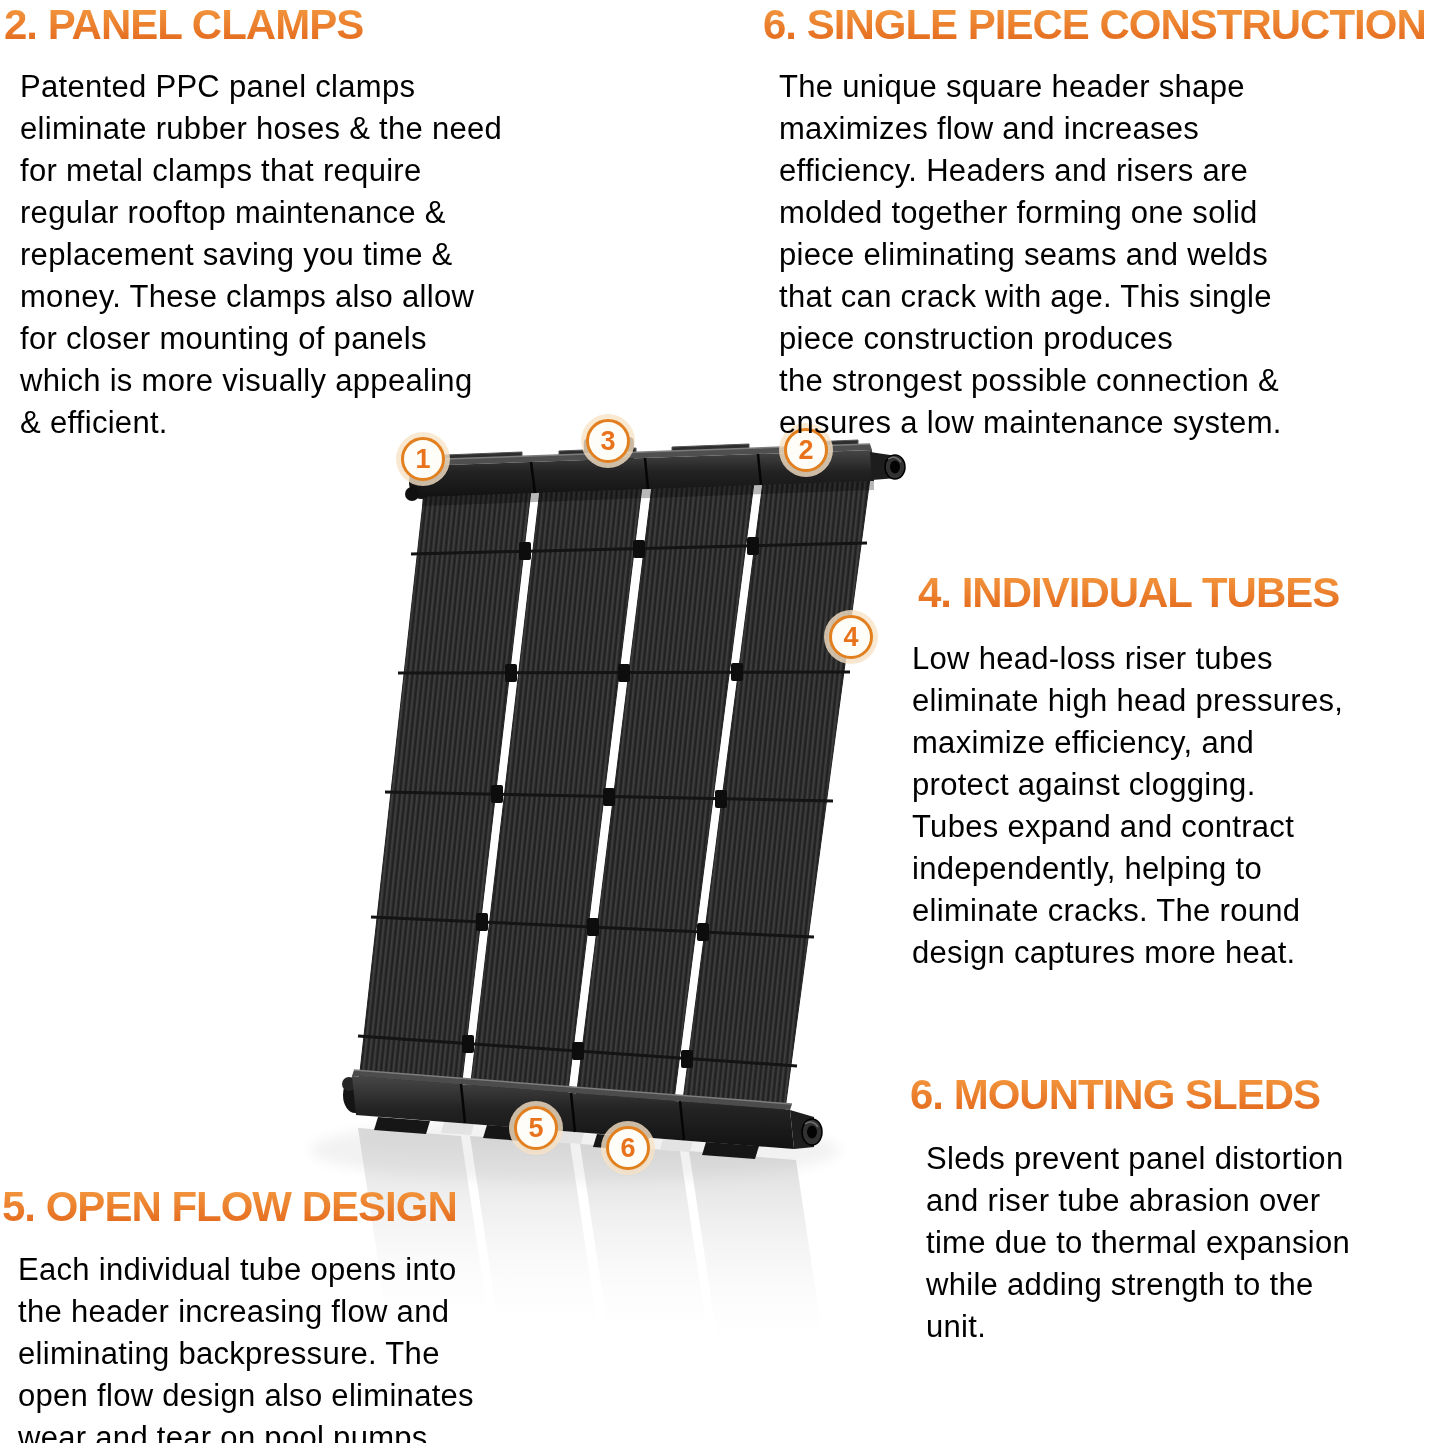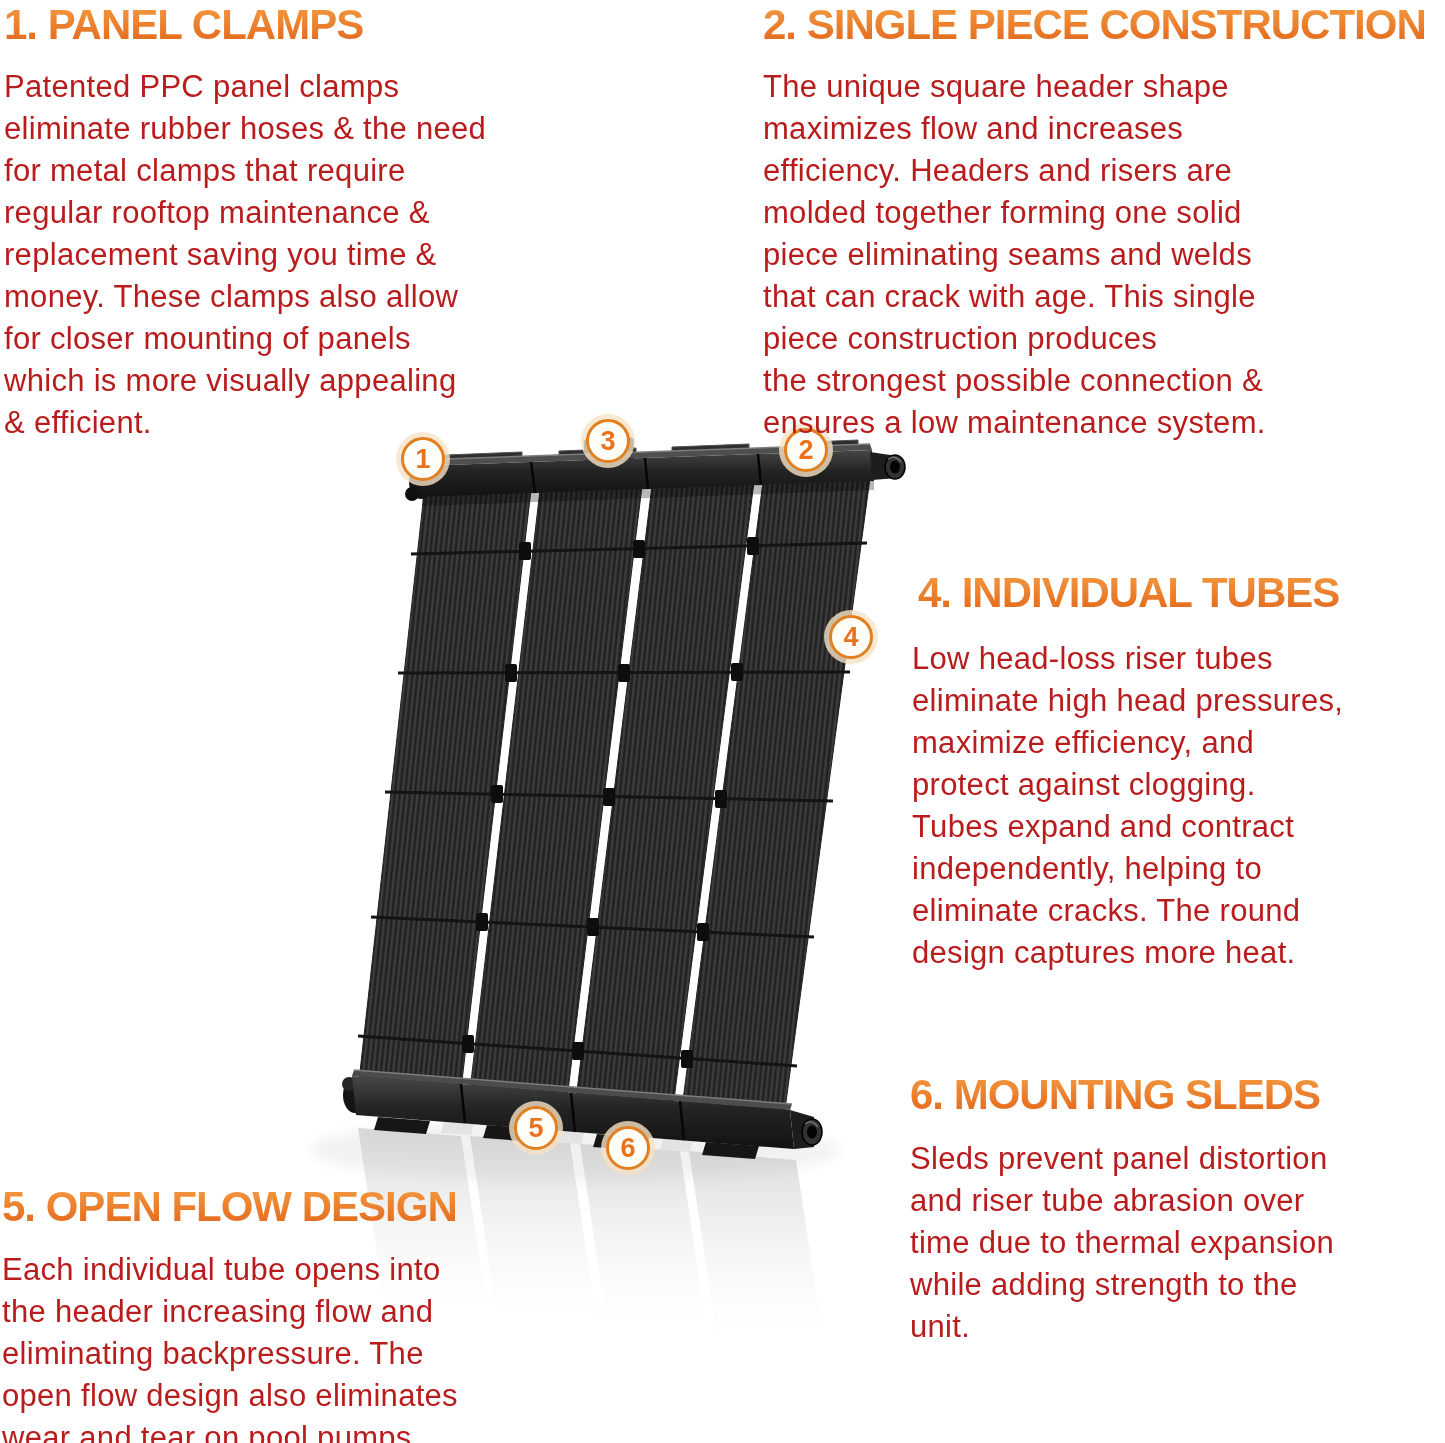--- a/index.html
+++ b/index.html
@@ -22,25 +22,25 @@
   }
   @supports (-webkit-background-clip: text){
     .feature h2{
       background:linear-gradient(180deg,#f49a41 0%,#e2661a 100%);
       -webkit-background-clip:text;
       background-clip:text;
       color:transparent;
     }
   }
   .feature p{
-    margin:0;
+    margin:16px;
     font-size:31px;
     line-height:42px;
     letter-spacing:.3px;
-    color:#b91c1c;
+    color:#000000;
     white-space:pre-line;
   }
   .s1{left:4px;top:4px;width:620px;}
   .s1 p{margin-top:20px;}
   .s2{left:763px;top:4px;width:682px;}
   .s2 p{margin-top:20px;}
   .s3{left:2px;top:570px;width:430px;}
   .s3 p{margin-top:22px;}
   .s4{left:918px;top:572px;width:540px;}
   .s4 p{margin-top:24px;margin-left:-6px;}
@@ -199,34 +199,34 @@
       <span>4</span>
     </div>
   <div class="badge b5">
       <span>5</span>
     </div>
   <div class="badge b6">
       <span>6</span>
     </div>
 
   <section class="feature s1">
-    <h2>1. PANEL CLAMPS</h2>
+    <h2>2. PANEL CLAMPS</h2>
     <p>Patented PPC panel clamps
 eliminate rubber hoses &amp; the need
 for metal clamps that require
 regular rooftop maintenance &amp;
 replacement saving you time &amp;
 money. These clamps also allow
 for closer mounting of panels
 which is more visually appealing
 &amp; efficient.</p>
   </section>
 
   <section class="feature s2">
-    <h2>2. SINGLE PIECE CONSTRUCTION</h2>
+    <h2>6. SINGLE PIECE CONSTRUCTION</h2>
     <p>The unique square header shape
 maximizes flow and increases
 efficiency. Headers and risers are
 molded together forming one solid
 piece eliminating seams and welds
 that can crack with age. This single
 piece construction produces
 the strongest possible connection &amp;
 ensures a low maintenance system.</p>
   </section>

